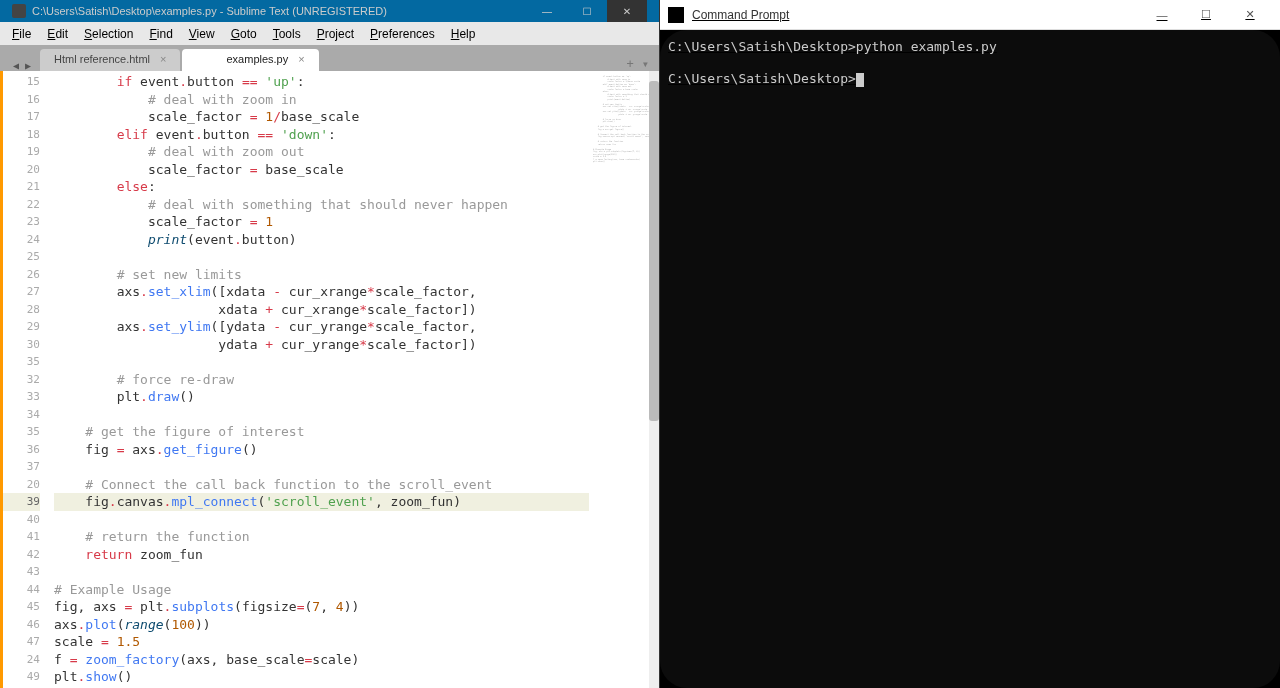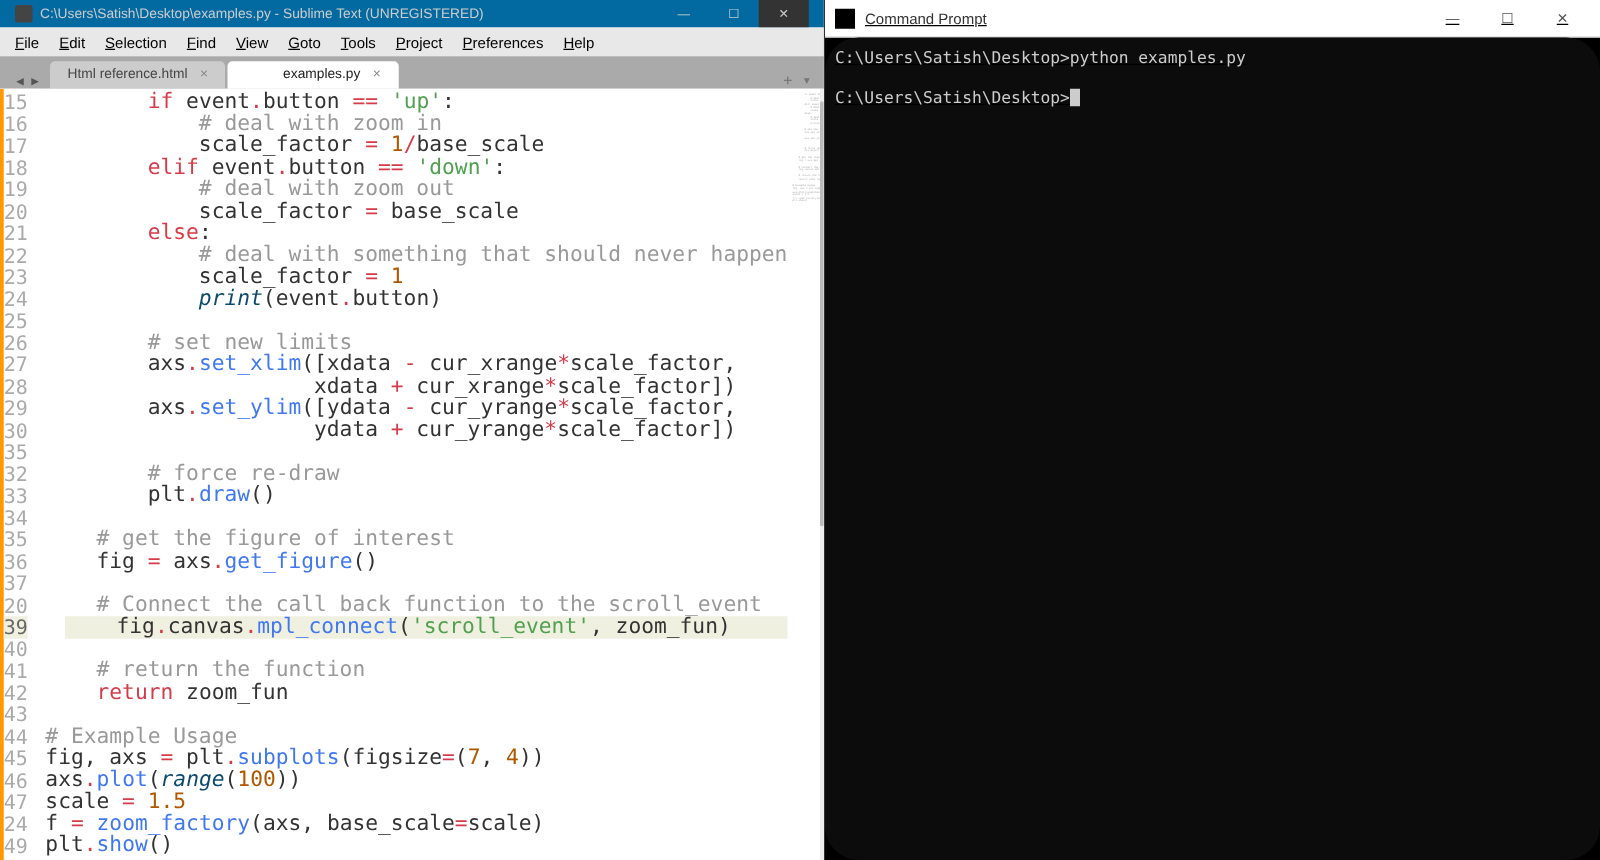--- a/index.html
+++ b/index.html
@@ -129,44 +129,44 @@
   flex: 1;
   display: flex;
   background: #fff;
   overflow: hidden;
   position: relative;
 }
 .gutter {
   width: 50px;
   background: #fff;
   color: #aaa;
-  font-size: 16px;
+  font-size: 11px;
   text-align: right;
   padding: 2px 10px 0 0;
   line-height: 17.5px;
   border-left: 3px solid #ff9900;
 }
 .line-num {
   height: 17.5px;
 }
 .line-num.current {
   background: #f0f0e0;
   color: #666;
 }
 .code-area {
   flex: 1;
-  font-size: 17px;
+  font-size: 13px;
   line-height: 17.5px;
   padding: 2px 0 0 4px;
   white-space: pre;
   color: #333;
   position: relative;
 }
 .code-line { height: 17.5px; }
-.code-line.current { background: #f0f0e0; margin-left: 16px; }
+.code-line.current { background: #f0f0e0; }
 
 
 .kw { color: #d73a49; } 
 .fn { color: #4078f2; } 
 .op { color: #d73a49; } 
 .num { color: #b05800; } 
 .str { color: #50a14f; } 
 .cmt { color: #999; } 
 .nm { color: #333; }
 .builtin { color: #0c4a6e; font-style: italic; }

